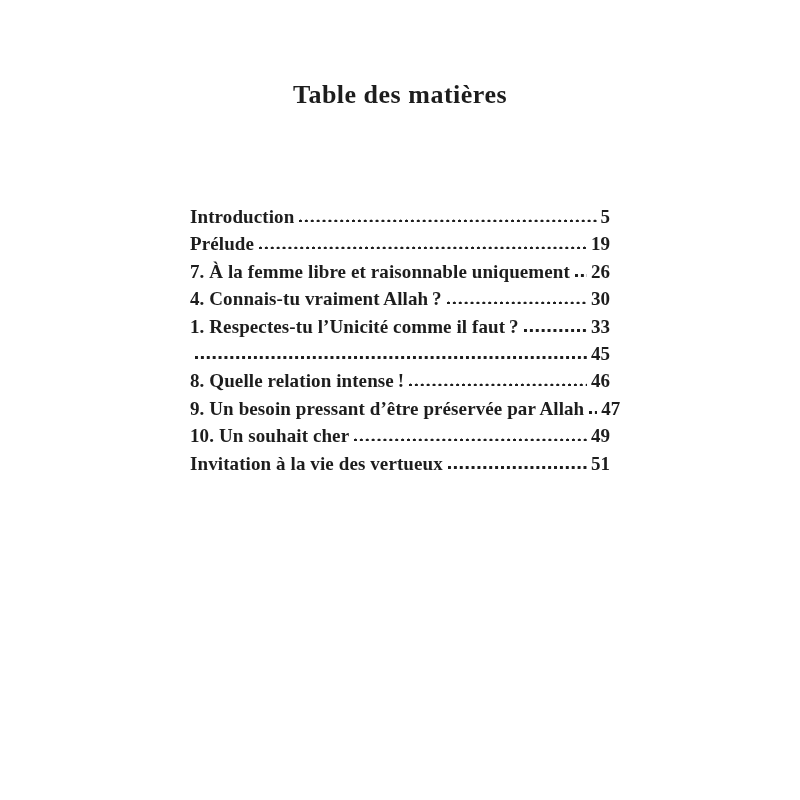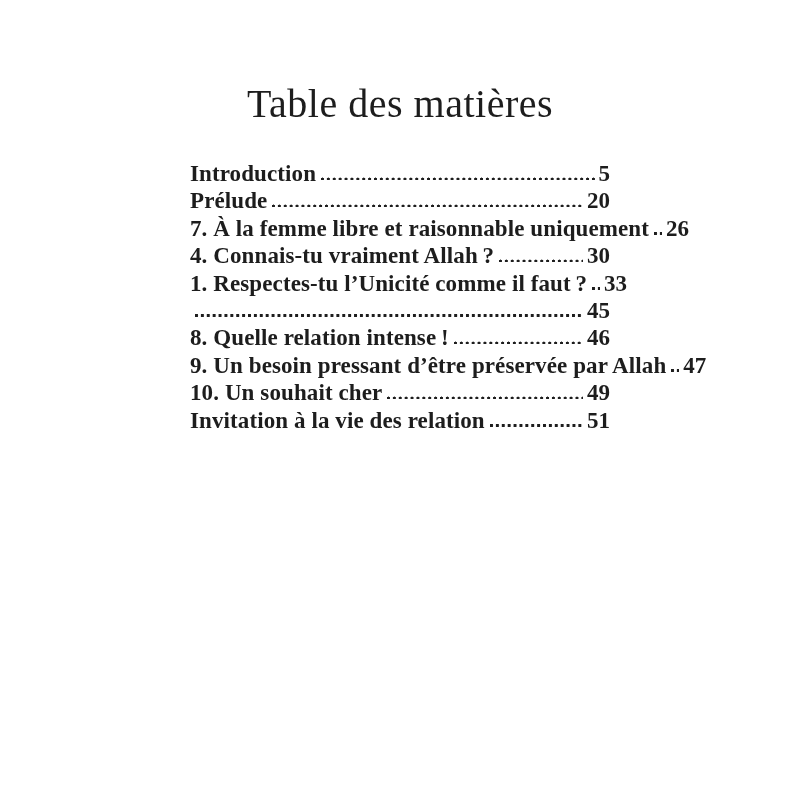--- a/index.html
+++ b/index.html
@@ -12,29 +12,29 @@
     width: 800px;
     height: 800px;
     background: #ffffff;
     overflow: hidden;
     font-family: "Liberation Serif", "DejaVu Serif", serif;
     color: #1d1d1d;
   }
   .page-title {
     margin: 80px 0 0 0;
     text-align: center;
-    font-size: 40px;
-    font-weight: 400;
+    font-size: 26px;
+    font-weight: 700;
     letter-spacing: 0.5px;
     color: #1d1d1d;
   }
   .toc {
     width: 420px;
-    margin: 34px auto 0 auto;
-    font-size: 23px;
+    margin: 96px auto 0 auto;
+    font-size: 19px;
     font-weight: 700;
   }
   .toc-row {
     display: flex;
     align-items: baseline;
     height: 27.4px;
     white-space: nowrap;
   }
   .toc-label {
     flex: 0 0 auto;
@@ -63,21 +63,21 @@
 
   <div class="toc">
     <div class="toc-row">
       <span class="toc-label">Introduction</span>
       <span class="toc-dots"></span>
       <span class="toc-page">5</span>
     </div>
     <div class="toc-row">
       <span class="toc-label">Prélude</span>
       <span class="toc-dots"></span>
-      <span class="toc-page">20</span>
+      <span class="toc-page">19</span>
     </div>
     <div class="toc-row">
       <span class="toc-label">7. À la femme libre et raisonnable uniquement</span>
       <span class="toc-dots"></span>
       <span class="toc-page">26</span>
     </div>
     <div class="toc-row">
       <span class="toc-label">4. Connais-tu vraiment Allah ?</span>
       <span class="toc-dots"></span>
       <span class="toc-page">30</span>
@@ -100,18 +100,18 @@
       <span class="toc-label">9. Un besoin pressant d’être préservée par Allah</span>
       <span class="toc-dots"></span>
       <span class="toc-page">47</span>
     </div>
     <div class="toc-row">
       <span class="toc-label">10. Un souhait cher</span>
       <span class="toc-dots"></span>
       <span class="toc-page">49</span>
     </div>
     <div class="toc-row">
-      <span class="toc-label">Invitation à la vie des relation</span>
+      <span class="toc-label">Invitation à la vie des vertueux</span>
       <span class="toc-dots"></span>
       <span class="toc-page">51</span>
     </div>
   </div>
 </div>
 
 </body></html>

